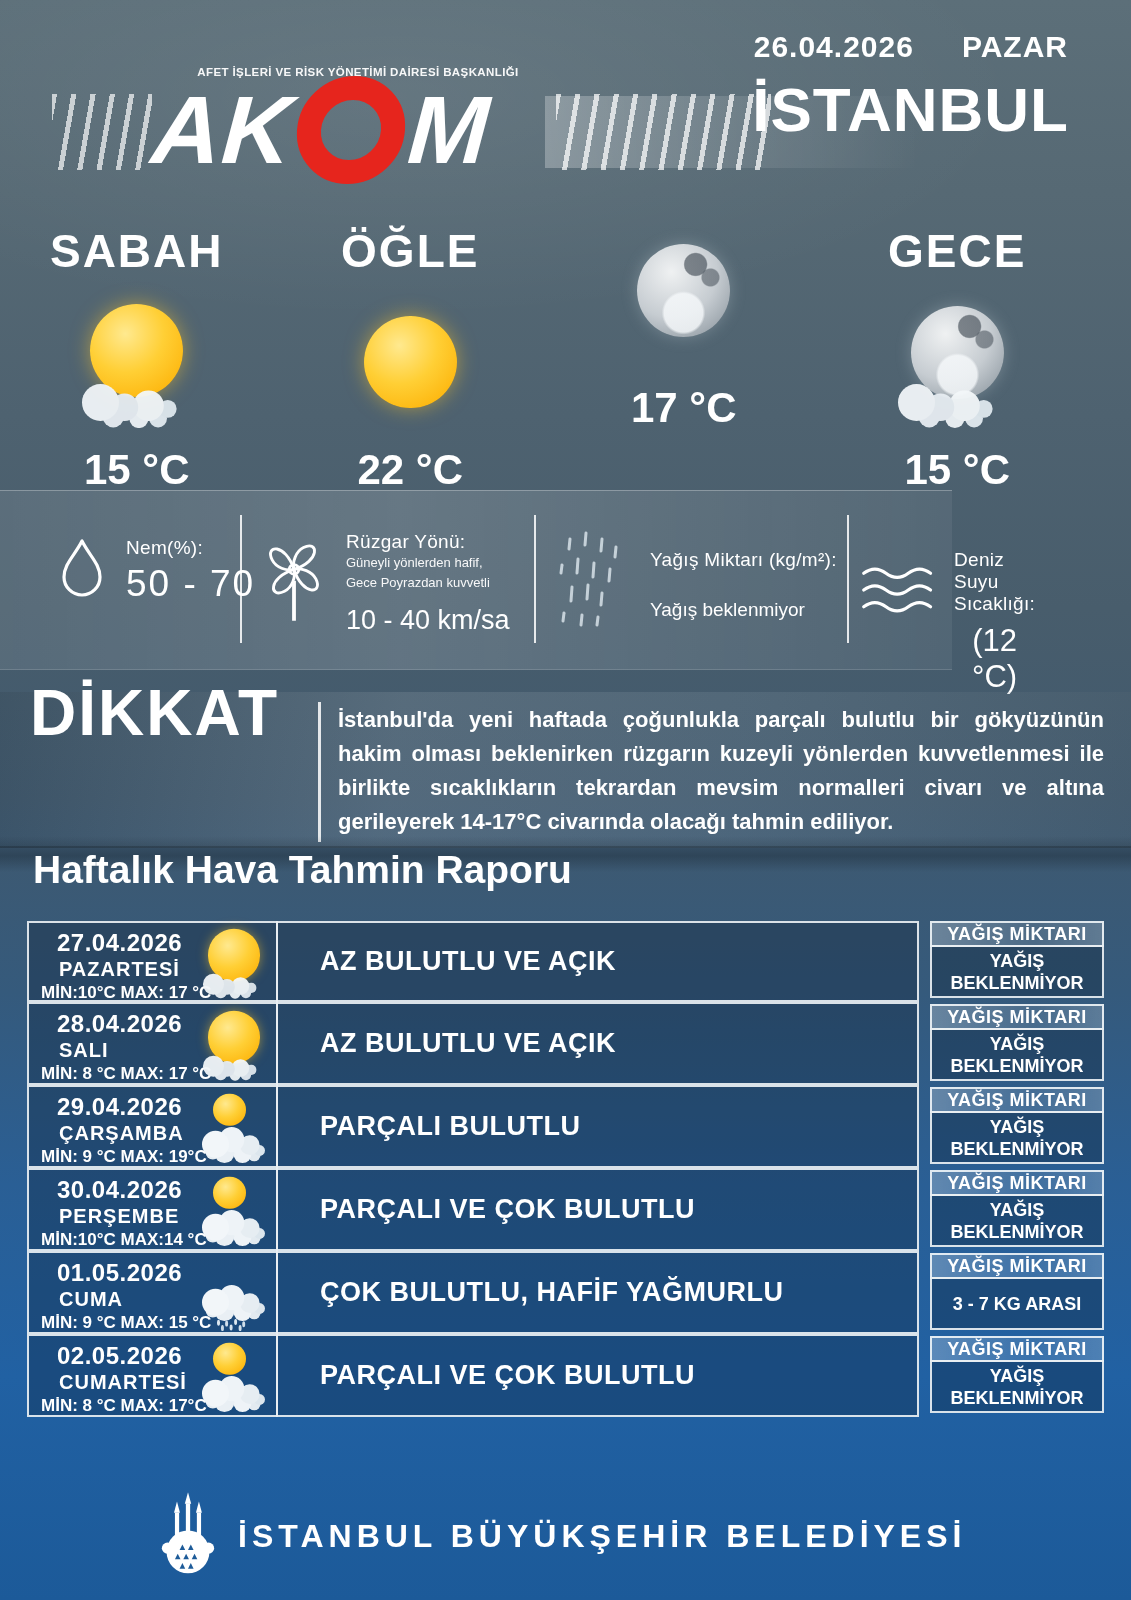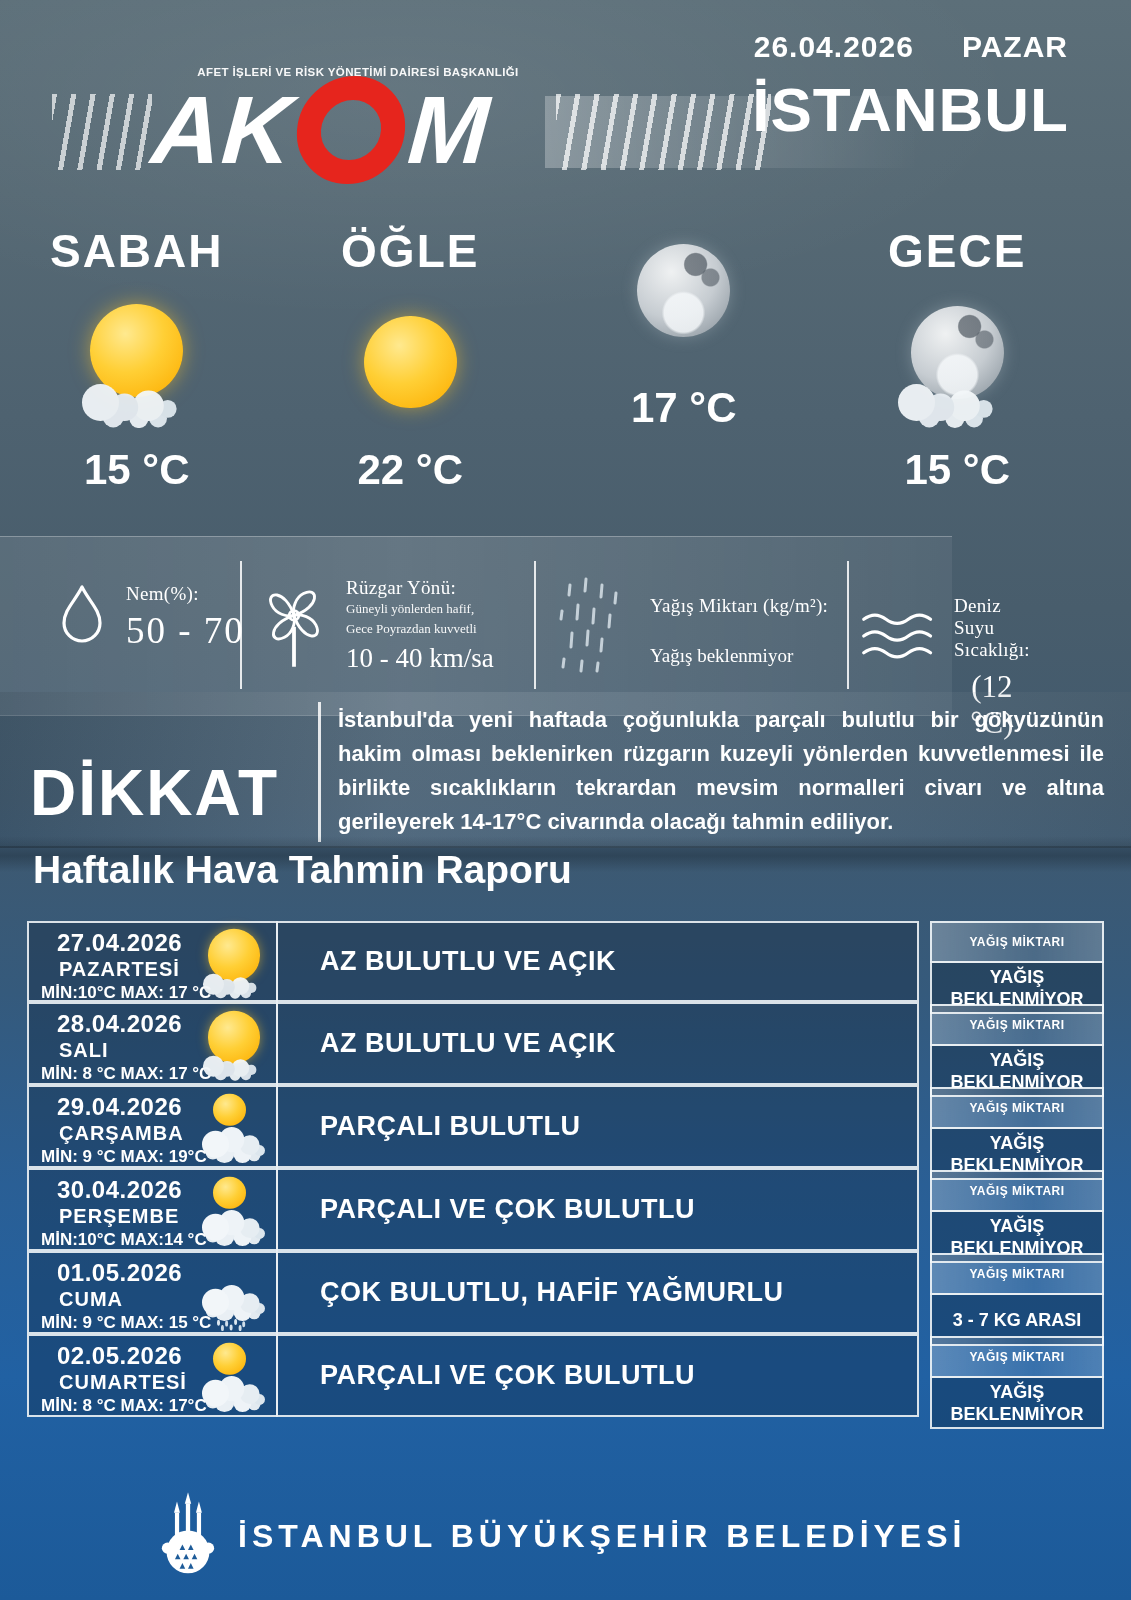--- a/index.html
+++ b/index.html
@@ -55,63 +55,63 @@
   .t-moon-cloud .i-cloud{left:.15em;bottom:0;}
   .i-bigcloud{left:.2em;bottom:.12em;width:1.5em;height:1.5em;border-radius:50%;background:#f2f6f9;
     box-shadow:.9em -.25em 0 -.05em #eef3f7,1.9em .05em 0 -.2em #e6edf2,2.45em .35em 0 -.45em #dce6ed,
       .5em .5em 0 -.2em #e9eff4,1.5em .55em 0 -.25em #eef3f7,2.15em .6em 0 -.4em #e2eaf0,-.15em .45em 0 -.35em #e6edf2;}
   .t-cloud-rain .i-bigcloud{bottom:.55em;}
   .i-rain{left:1.05em;bottom:.02em;width:.16em;height:.34em;border-radius:50% 50% 60% 60%;background:#dce8f1;
     box-shadow:.45em .05em 0 #d2e0ec,.95em -.04em 0 #dce8f1,1.4em .08em 0 #cfdeea,
       .22em .3em 0 #c9d9e6,.7em .26em 0 #d6e3ee,1.2em .3em 0 #cfdeea;}
 
   
-  .cond-panel{left:0;top:536px;width:952px;height:178px;
+  .cond-panel{left:0;top:490px;width:952px;height:178px;
     background:linear-gradient(90deg,rgba(255,255,255,.09),rgba(255,255,255,.15) 42%,rgba(255,255,255,.06));
-    border-top:1px solid rgba(255,255,255,.28);border-bottom:1px solid rgba(255,255,255,.14);font-family:Liberation Serif, serif;}
+    border-top:1px solid rgba(255,255,255,.28);border-bottom:1px solid rgba(255,255,255,.14);}
   .cdiv{position:absolute;top:24px;height:128px;width:2px;background:rgba(255,255,255,.85);}
   .cond{position:absolute;display:flex;}
   .cond .ic{flex:none;}
   .clabel{font-size:19px;letter-spacing:.3px;}
   .cond-hum{left:58px;top:46px;gap:20px;}
   .hum-val{font-size:37px;font-weight:400;margin-top:4px;letter-spacing:2px;}
   .cond-wind{left:256px;top:40px;gap:14px;}
   .wind-line{font-size:13px;line-height:20px;opacity:.95;}
-  .wind-val{font-size:27px;font-weight:400;margin-top:4px;}
+  .wind-val{font-size:27px;font-weight:400;margin-top:12px;}
   .cond-prec{left:552px;top:34px;gap:12px;}
   .prec-label{margin-top:24px;}
   .prec-val{font-size:19px;margin-top:28px;}
   .cond-sea{left:860px;top:58px;gap:16px;}
   .sea-val{font-size:31px;font-weight:400;margin-top:8px;text-align:center;}
 
   
   .warn-band{left:0;top:692px;width:1131px;height:156px;
     background:linear-gradient(100deg,rgba(20,28,34,.10),rgba(255,255,255,.10) 35%,rgba(180,195,205,.12) 65%,rgba(90,105,115,.16));
     box-shadow:0 -2px 0 rgba(15,22,28,.25) inset;}
-  .warn-title{left:30px;top:756px;font-size:64px;font-weight:800;letter-spacing:2px;}
+  .warn-title{left:30px;top:676px;font-size:64px;font-weight:800;letter-spacing:2px;}
   .warn-div{left:318px;top:702px;width:3px;height:140px;background:rgba(255,255,255,.85);}
   .warn-text{left:338px;top:703px;width:766px;font-size:22px;font-weight:700;line-height:34px;text-align:justify;}
 
   
   .title-band{left:0;top:836px;width:1131px;height:36px;background:linear-gradient(180deg,rgba(10,16,22,0),rgba(10,16,22,.28) 55%,rgba(10,16,22,0));}
   .weekly-title{left:33px;top:848px;font-size:39px;font-weight:700;}
   .wtable{left:27px;top:921px;width:1077px;}
   .wrow{position:relative;height:83px;}
   .wrow + .wrow .c-date,.wrow + .wrow .c-desc{margin-top:-2px;height:83px;}
   .cell{position:absolute;top:0;height:81px;border:2px solid rgba(244,248,250,.88);background:rgba(9,28,48,.30);box-sizing:border-box;}
   .wrow + .wrow .cell{height:83px;}
   .c-date{left:0;width:251px;}
   .d-date{position:absolute;left:28px;top:6px;font-size:24px;font-weight:700;letter-spacing:.5px;}
   .d-day{position:absolute;left:30px;top:35px;font-size:20px;font-weight:700;letter-spacing:1px;}
   .d-minmax{position:absolute;left:12px;top:60px;font-size:17px;font-weight:700;}
   .c-date .wicon{position:absolute;right:6px;top:50%;transform:translateY(-50%);}
   .c-desc{left:249px;width:643px;display:flex;align-items:center;padding-left:42px;font-size:27px;font-weight:700;letter-spacing:.5px;}
   .c-prec{position:absolute;left:903px;top:0;width:174px;}
-  .prec-head{height:42px;border:2px solid rgba(244,248,250,.88);box-sizing:border-box;display:flex;align-items:center;justify-content:center;
-    font-size:12px;font-weight:700;letter-spacing:.5px;
+  .prec-head{height:26px;border:2px solid rgba(244,248,250,.88);box-sizing:border-box;display:flex;align-items:center;justify-content:center;
+    font-size:18px;font-weight:700;letter-spacing:.5px;
     background:linear-gradient(90deg,rgba(255,255,255,.26),rgba(255,255,255,.10) 60%,rgba(255,255,255,.20));}
   .prec-value{margin-top:-2px;height:53px;border:2px solid rgba(244,248,250,.88);box-sizing:border-box;display:flex;align-items:center;justify-content:center;
     text-align:center;font-size:18px;font-weight:700;line-height:22px;background:rgba(9,28,48,.32);padding:0 4px;}
 
   
   .footer{left:160px;top:1492px;display:flex;align-items:center;gap:22px;}
   .ibb-text{font-size:32px;font-weight:800;letter-spacing:5px;}
 </style>
 </head>
 <body>

